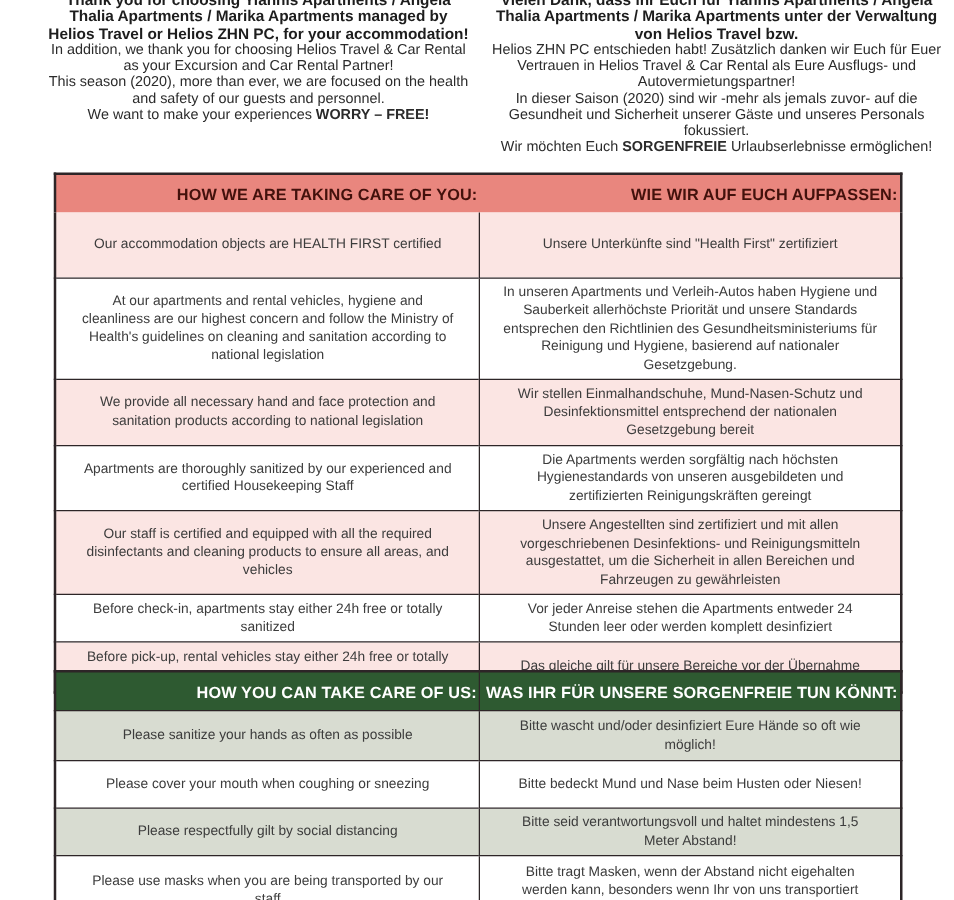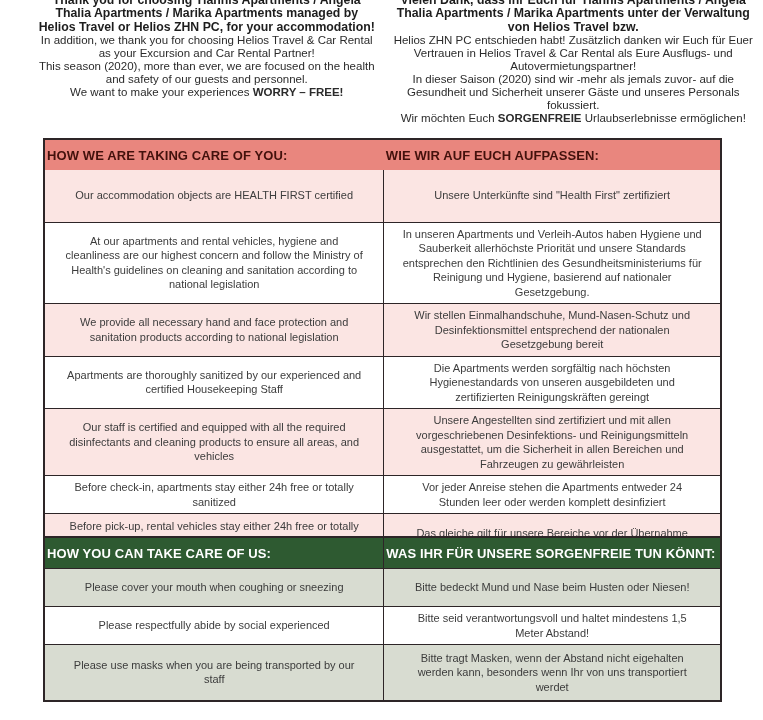--- a/index.html
+++ b/index.html
@@ -30,21 +30,21 @@
   .intro-de{padding:0 8px 0 10px;}
   .b{font-weight:bold;}
   .intro-head{font-weight:bold;font-size:12.3px;line-height:13.4px;color:#1d1d1d;}
 
   table.tbl{
     position:absolute;left:43px;width:679px;
     border-collapse:collapse;table-layout:fixed;
     border:2px solid var(--border);
   }
   .tbl th{
-    font-size:13px;font-weight:bold;text-align:left;
+    font-size:13px;font-weight:bold;text-align:right;
     height:30px;padding:0 2px;letter-spacing:.1px;
   }
   .tbl td{
     font-size:11px;color:var(--bodyText);text-align:center;
     padding:4px 18px;line-height:1.32;vertical-align:middle;
     box-sizing:border-box;
   }
   
   .pink{top:138px;}
   .pink th{background:var(--pinkHeader);color:var(--pinkHeaderText);}
@@ -128,26 +128,30 @@
       <col style="width:50.2%">
       <col>
     </colgroup>
   <thead>
     <tr>
       <th>HOW YOU CAN TAKE CARE OF US:</th>
       <th>WAS IHR FÜR UNSERE SORGENFREIE TUN KÖNNT:</th>
     </tr>
   </thead>
   <tbody>
+    <tr style="height:40px">
+      <td>Please sanitize your hands as often as possible</td>
+      <td>Bitte wascht und/oder desinfiziert Eure Hände so oft wie möglich!</td>
+    </tr>
     <tr style="height:38px">
       <td>Please cover your mouth when coughing or sneezing</td>
       <td>Bitte bedeckt Mund und Nase beim Husten oder Niesen!</td>
     </tr>
     <tr style="height:37px">
-      <td>Please respectfully abide by social experienced</td>
+      <td>Please respectfully gilt by social distancing</td>
       <td>Bitte seid verantwortungsvoll und haltet mindestens 1,5 Meter Abstand!</td>
     </tr>
     <tr style="height:56px">
       <td>Please use masks when you are being transported by our staff</td>
       <td>Bitte tragt Masken, wenn der Abstand nicht eigehalten werden kann, besonders wenn Ihr von uns transportiert werdet</td>
     </tr>
   </tbody>
 </table>
 
 </body></html>

